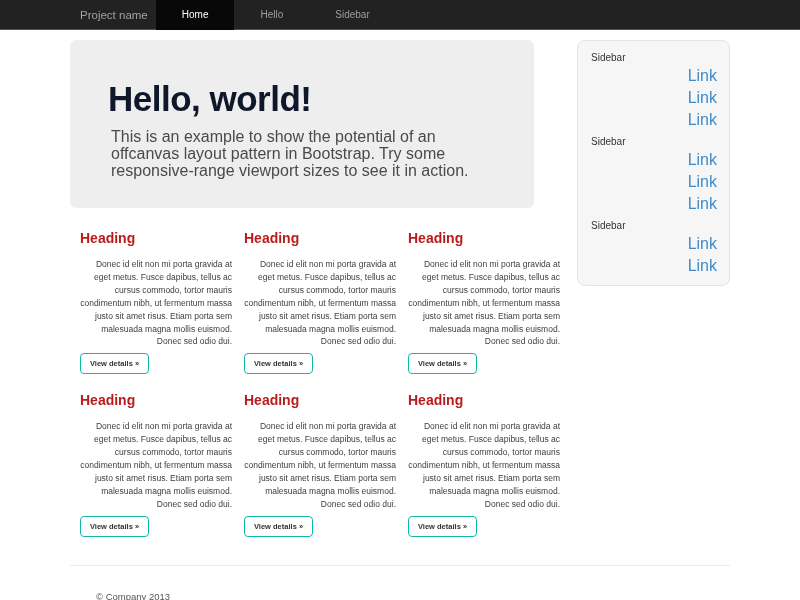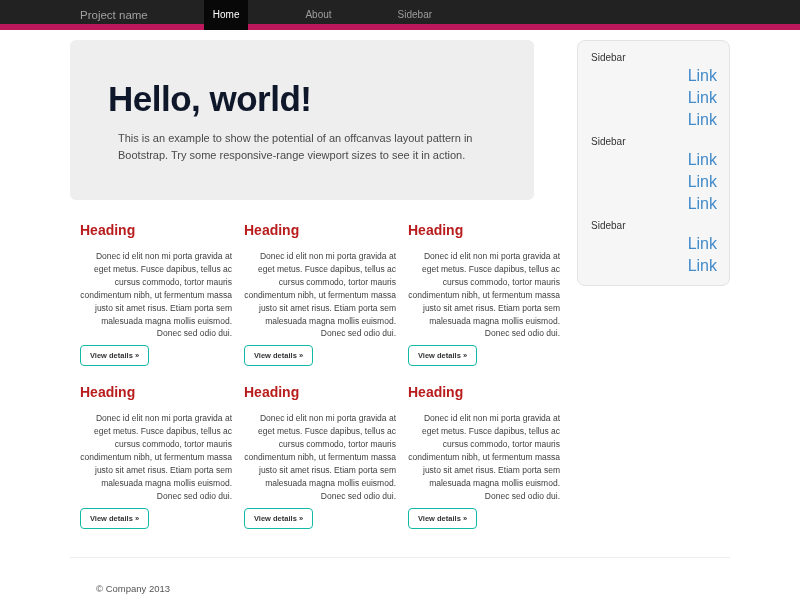--- a/index.html
+++ b/index.html
@@ -5,36 +5,36 @@
   * { box-sizing: border-box; }
   html,body { margin:0; padding:0; }
   body {
     width:800px; height:600px; overflow:hidden;
     background:#fff; color:#333;
     font-family:"Liberation Sans", sans-serif;
     -webkit-font-smoothing:antialiased;
   }
 
   
-  .navbar { height:30px; background:#222; border-bottom:6px solid #be185d; }
+  .navbar { height:30px; background:#222; border-bottom:1px solid #be185d; }
   .nav-inner { width:660px; margin:0 auto; height:30px; display:flex; align-items:stretch; }
   .brand { line-height:30px; padding:0 8px 0 10px; font-size:11.5px; color:#a1a1a1; cursor:pointer; }
-  .nav-item { line-height:30px; padding:0 9px; font-size:10px; color:#9d9d9d; cursor:pointer;margin-left:48px; }
+  .nav-item { line-height:30px; padding:0 26px; font-size:10px; color:#9d9d9d; cursor:pointer; }
   .nav-item.active { background:#080808; color:#fff; }
 
   
   .content { width:660px; margin:0 auto; padding-top:10px; display:flex;
              justify-content:space-between; align-items:flex-start; }
   .main-col { width:464px; flex:0 0 464px; }
 
   
   .jumbotron { background:#eee; border-radius:6px; padding:38px 38px 26px; margin-bottom:20px; }
   .jumbotron h1 { margin:0 0 8px; font-size:35px; line-height:42px; font-weight:bold;
                   color:#0f172a; letter-spacing:-0.5px; }
-  .jumbotron p { margin:10px; font-size:11px; line-height:17px; color:#4a4a4a; max-width:392px; }
+  .jumbotron p { margin:3px; font-size:16px; line-height:17px; color:#4a4a4a; max-width:392px; }
 
   
   .cards-row { display:flex; width:492px; margin:0 0 16px 10px; }
   .card { width:152px; flex:0 0 152px; margin-right:12px; }
   .card h2 { margin:0 0 9px; font-size:14px; line-height:21px; font-weight:bold; color:#b91c1c; }
   .card p { margin:0 0 4px; font-size:8.5px; line-height:12.9px; color:#404040;text-align:right; }
   .btn { display:inline-block; background:#fff; border:1px solid #14b8a6; border-radius:4px;
          padding:5px 9px; font-size:7.5px; font-weight:bold; color:#333;
          font-family:inherit; cursor:pointer; }
 
@@ -50,21 +50,21 @@
   .footer { width:660px; margin:12px auto 0; border-top:1px solid #ececec; padding:9px 0 0 10px; }
   .footer p { margin:16px; font-size:9.5px; color:#555; }
 </style>
 </head>
 <body>
 
 <div class="navbar">
   <div class="nav-inner">
     <div class="brand">Project name</div>
     <div class="nav-item active">Home</div>
-    <div class="nav-item">About</div>
+    <div class="nav-item">Hello</div>
     <div class="nav-item">Sidebar</div>
   </div>
 </div>
 
 <div class="content">
 
   <div class="main-col">
 
     <div class="jumbotron">
       <h1>Hello, world!</h1>

